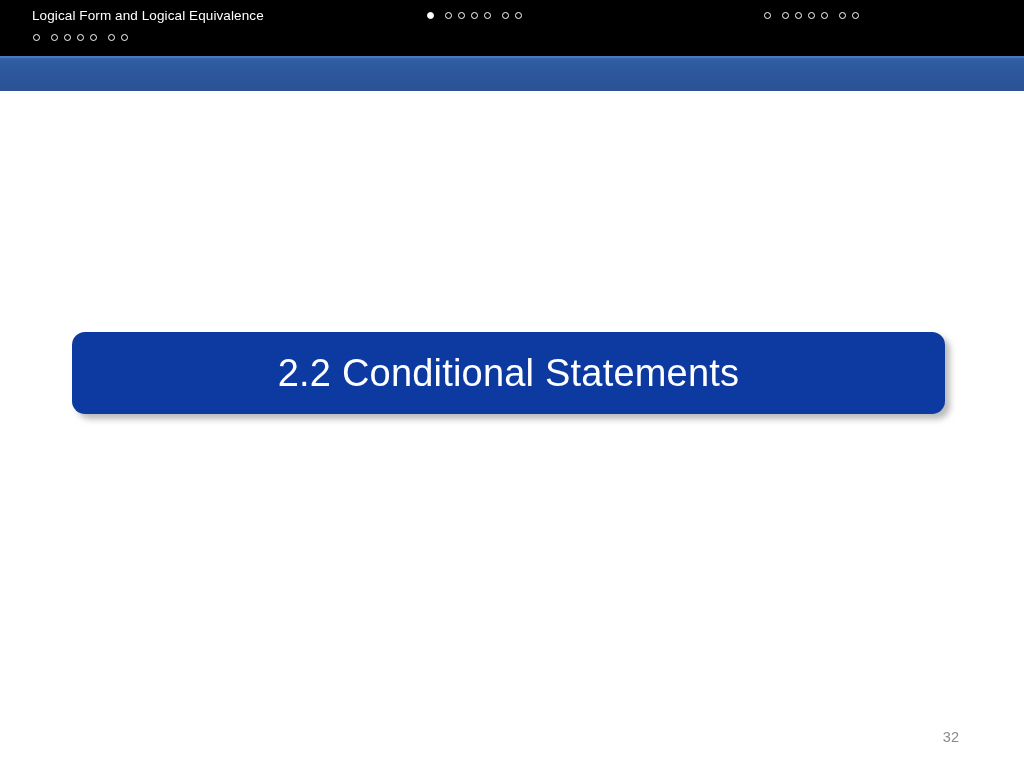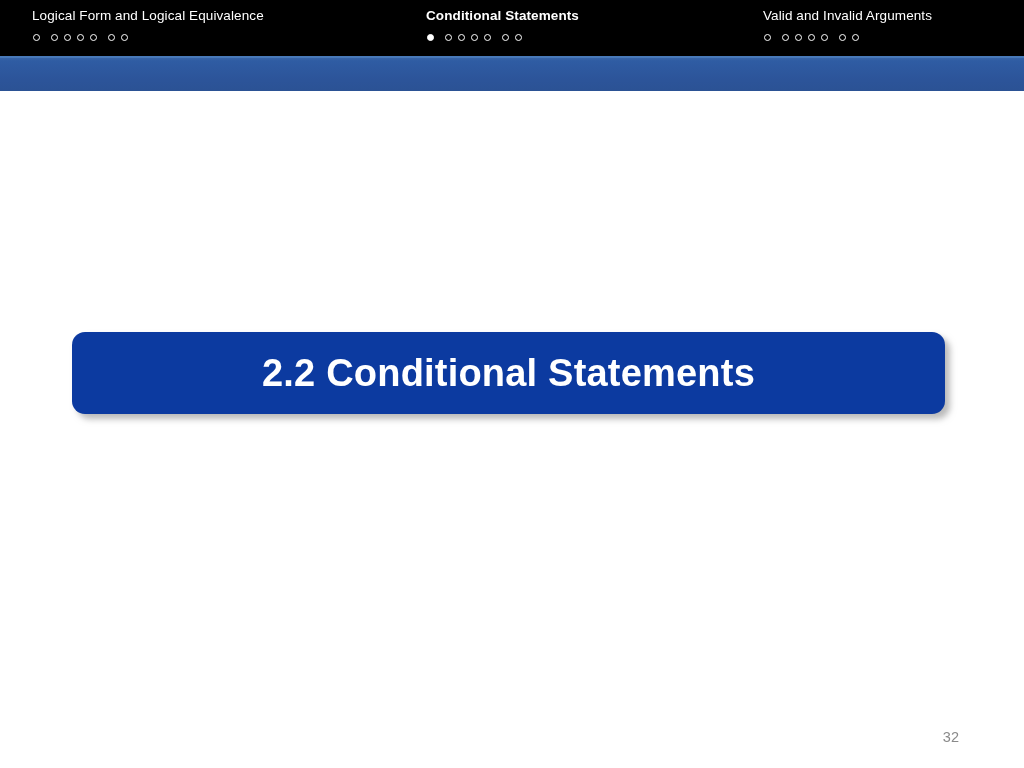--- a/index.html
+++ b/index.html
@@ -110,21 +110,21 @@
     border-radius: 13px;
     box-shadow: 5px 5px 6px rgba(130,130,130,0.55);
     display: flex;
     align-items: center;
     justify-content: center;
   }
   .title-plate-text {
     color: #ffffff;
     font-size: 38px;
     line-height: 44px;
-    font-weight: 700;
+    font-weight: 400;
     letter-spacing: 0.2px;
     white-space: nowrap;
     text-align: center;
   }
 
   
   .page-number {
     position: absolute;
     right: 65px;
     bottom: 22px;
@@ -159,34 +159,32 @@
         <span class="nav-dot"></span>
         <span class="nav-dot"></span>
         <span class="nav-dot"></span>
         <span class="nav-dot gap-after"></span>
         <span class="nav-dot"></span>
         <span class="nav-dot"></span>
       </div>
     </div>
 
     <div class="nav-section sec-1">
-      <div class="nav-title active">Conditional Statements</div>
       <div class="nav-dots">
         <span class="nav-dot filled gap-after"></span>
         <span class="nav-dot"></span>
         <span class="nav-dot"></span>
         <span class="nav-dot"></span>
         <span class="nav-dot gap-after"></span>
         <span class="nav-dot"></span>
         <span class="nav-dot"></span>
       </div>
     </div>
 
     <div class="nav-section sec-2">
-      <div class="nav-title">Valid and Invalid Arguments</div>
       <div class="nav-dots">
         <span class="nav-dot gap-after"></span>
         <span class="nav-dot"></span>
         <span class="nav-dot"></span>
         <span class="nav-dot"></span>
         <span class="nav-dot gap-after"></span>
         <span class="nav-dot"></span>
         <span class="nav-dot"></span>
       </div>
     </div>

